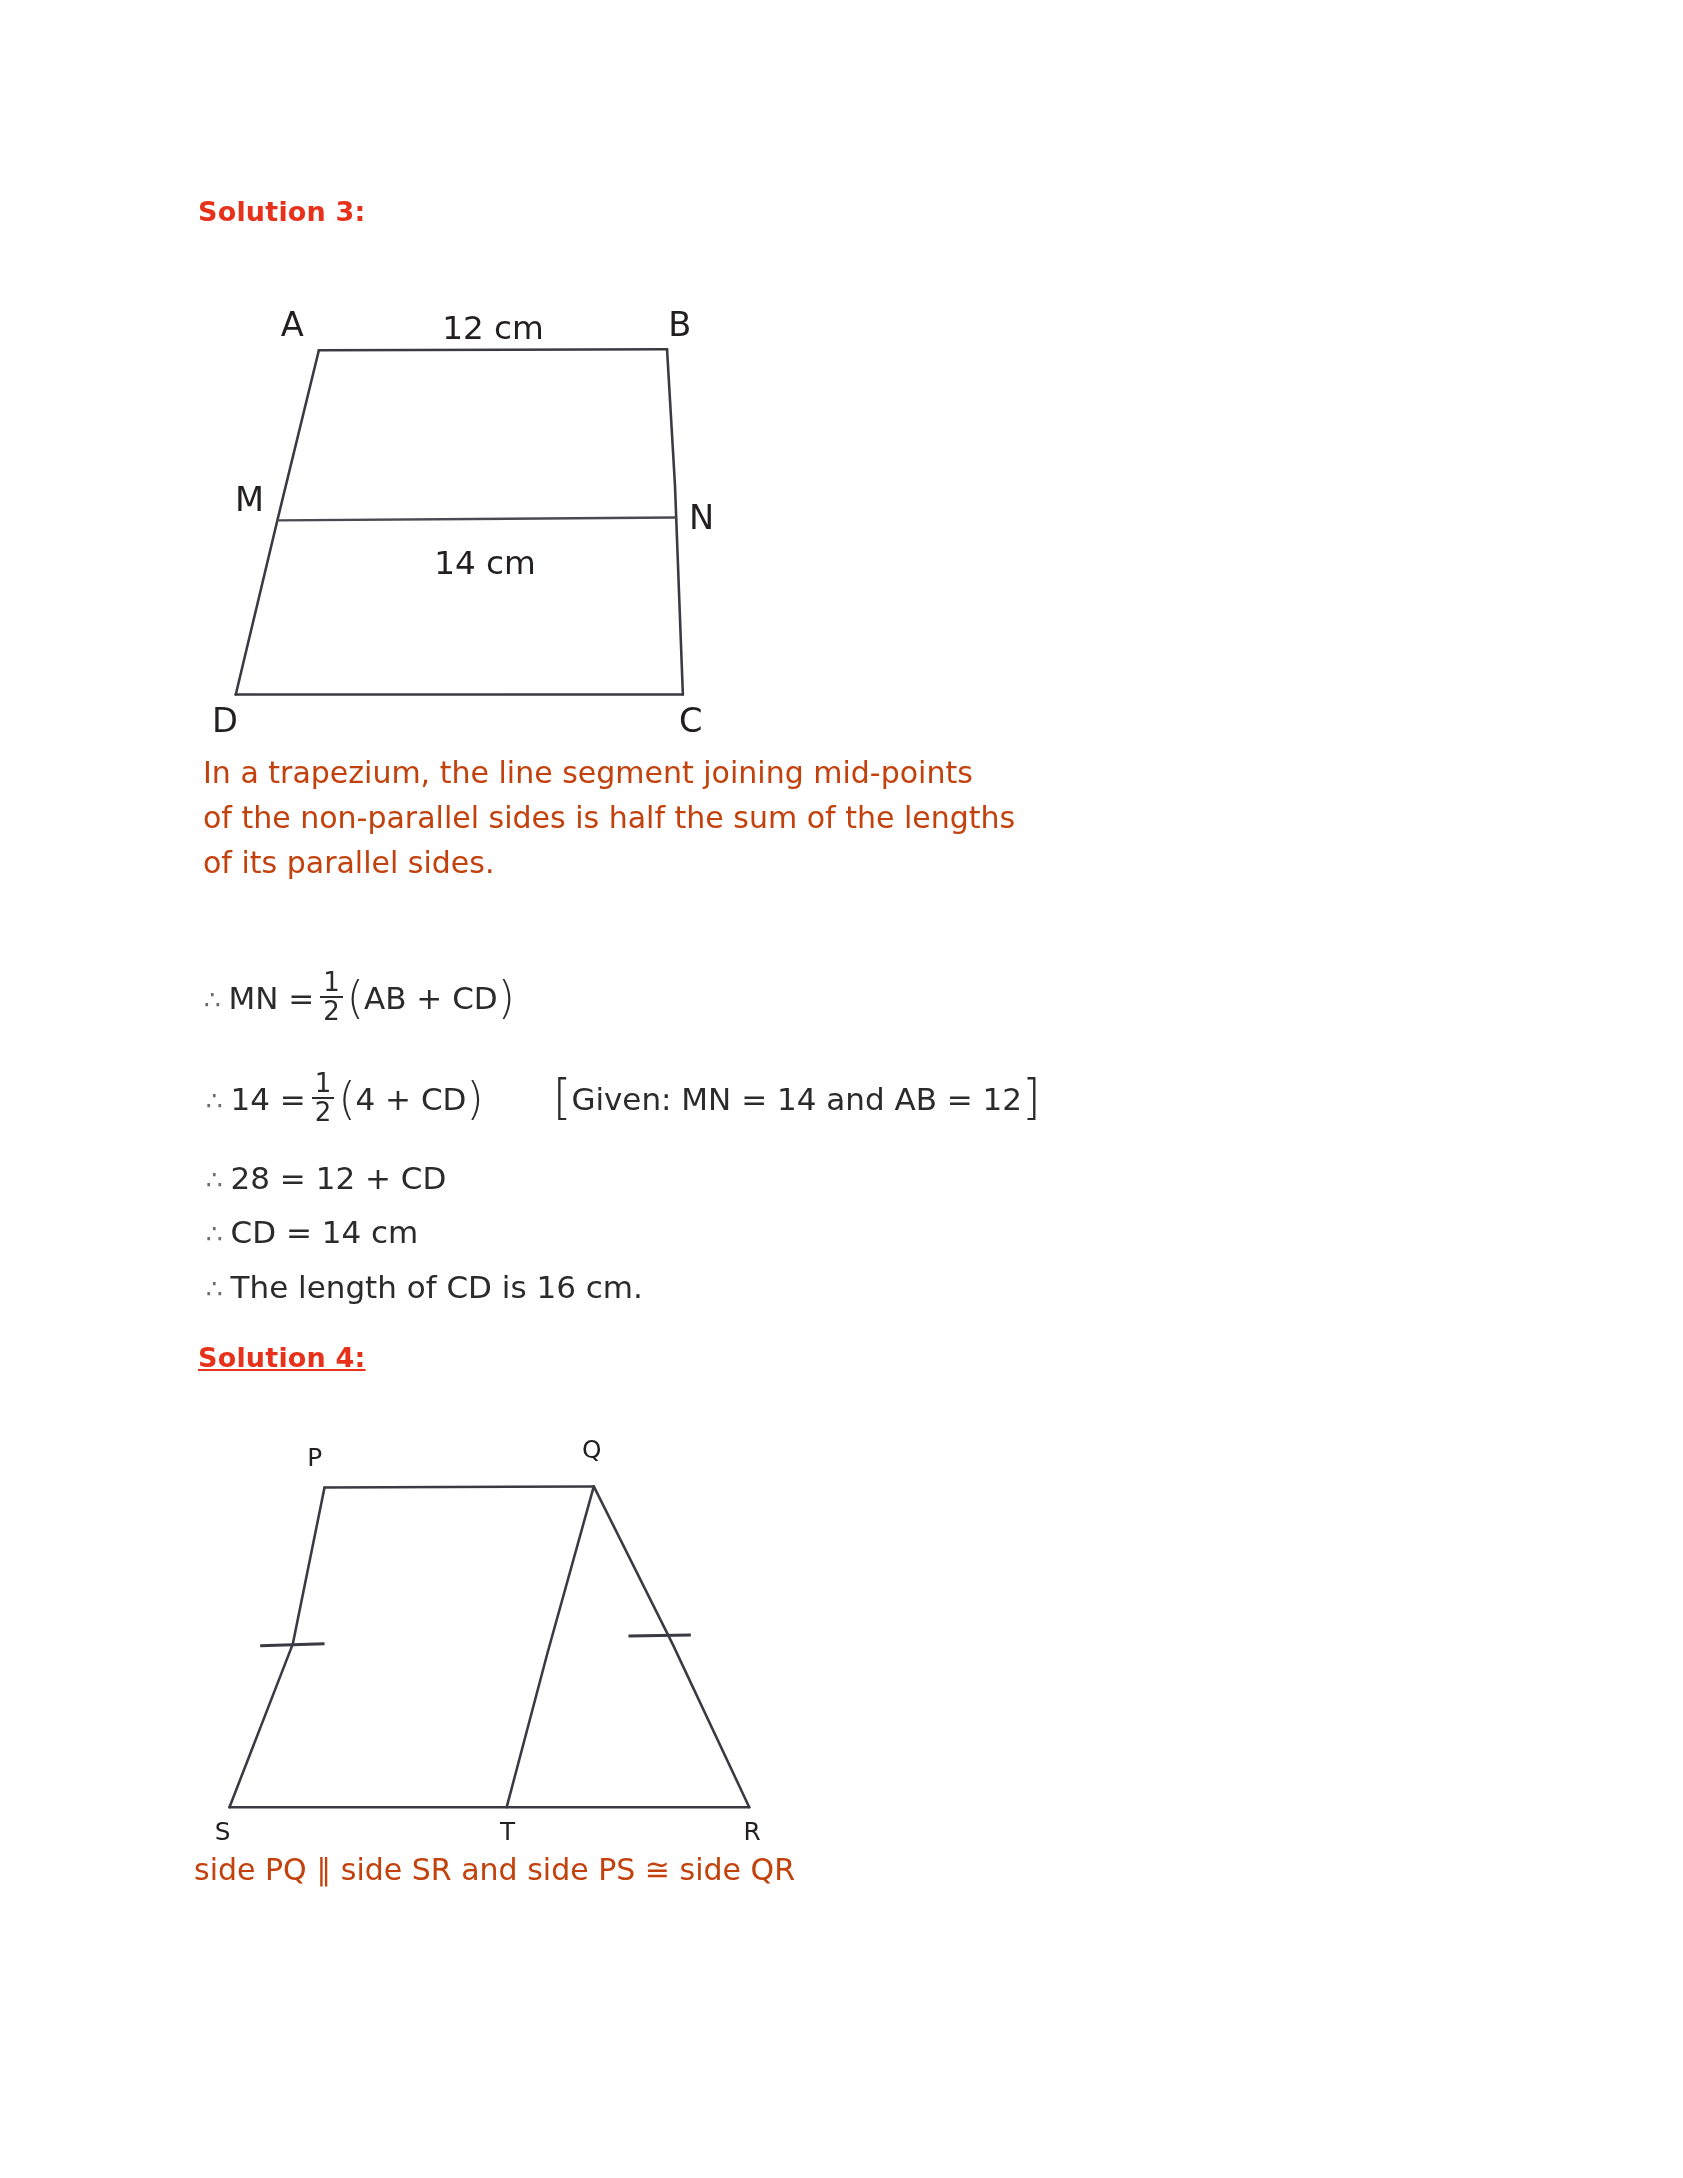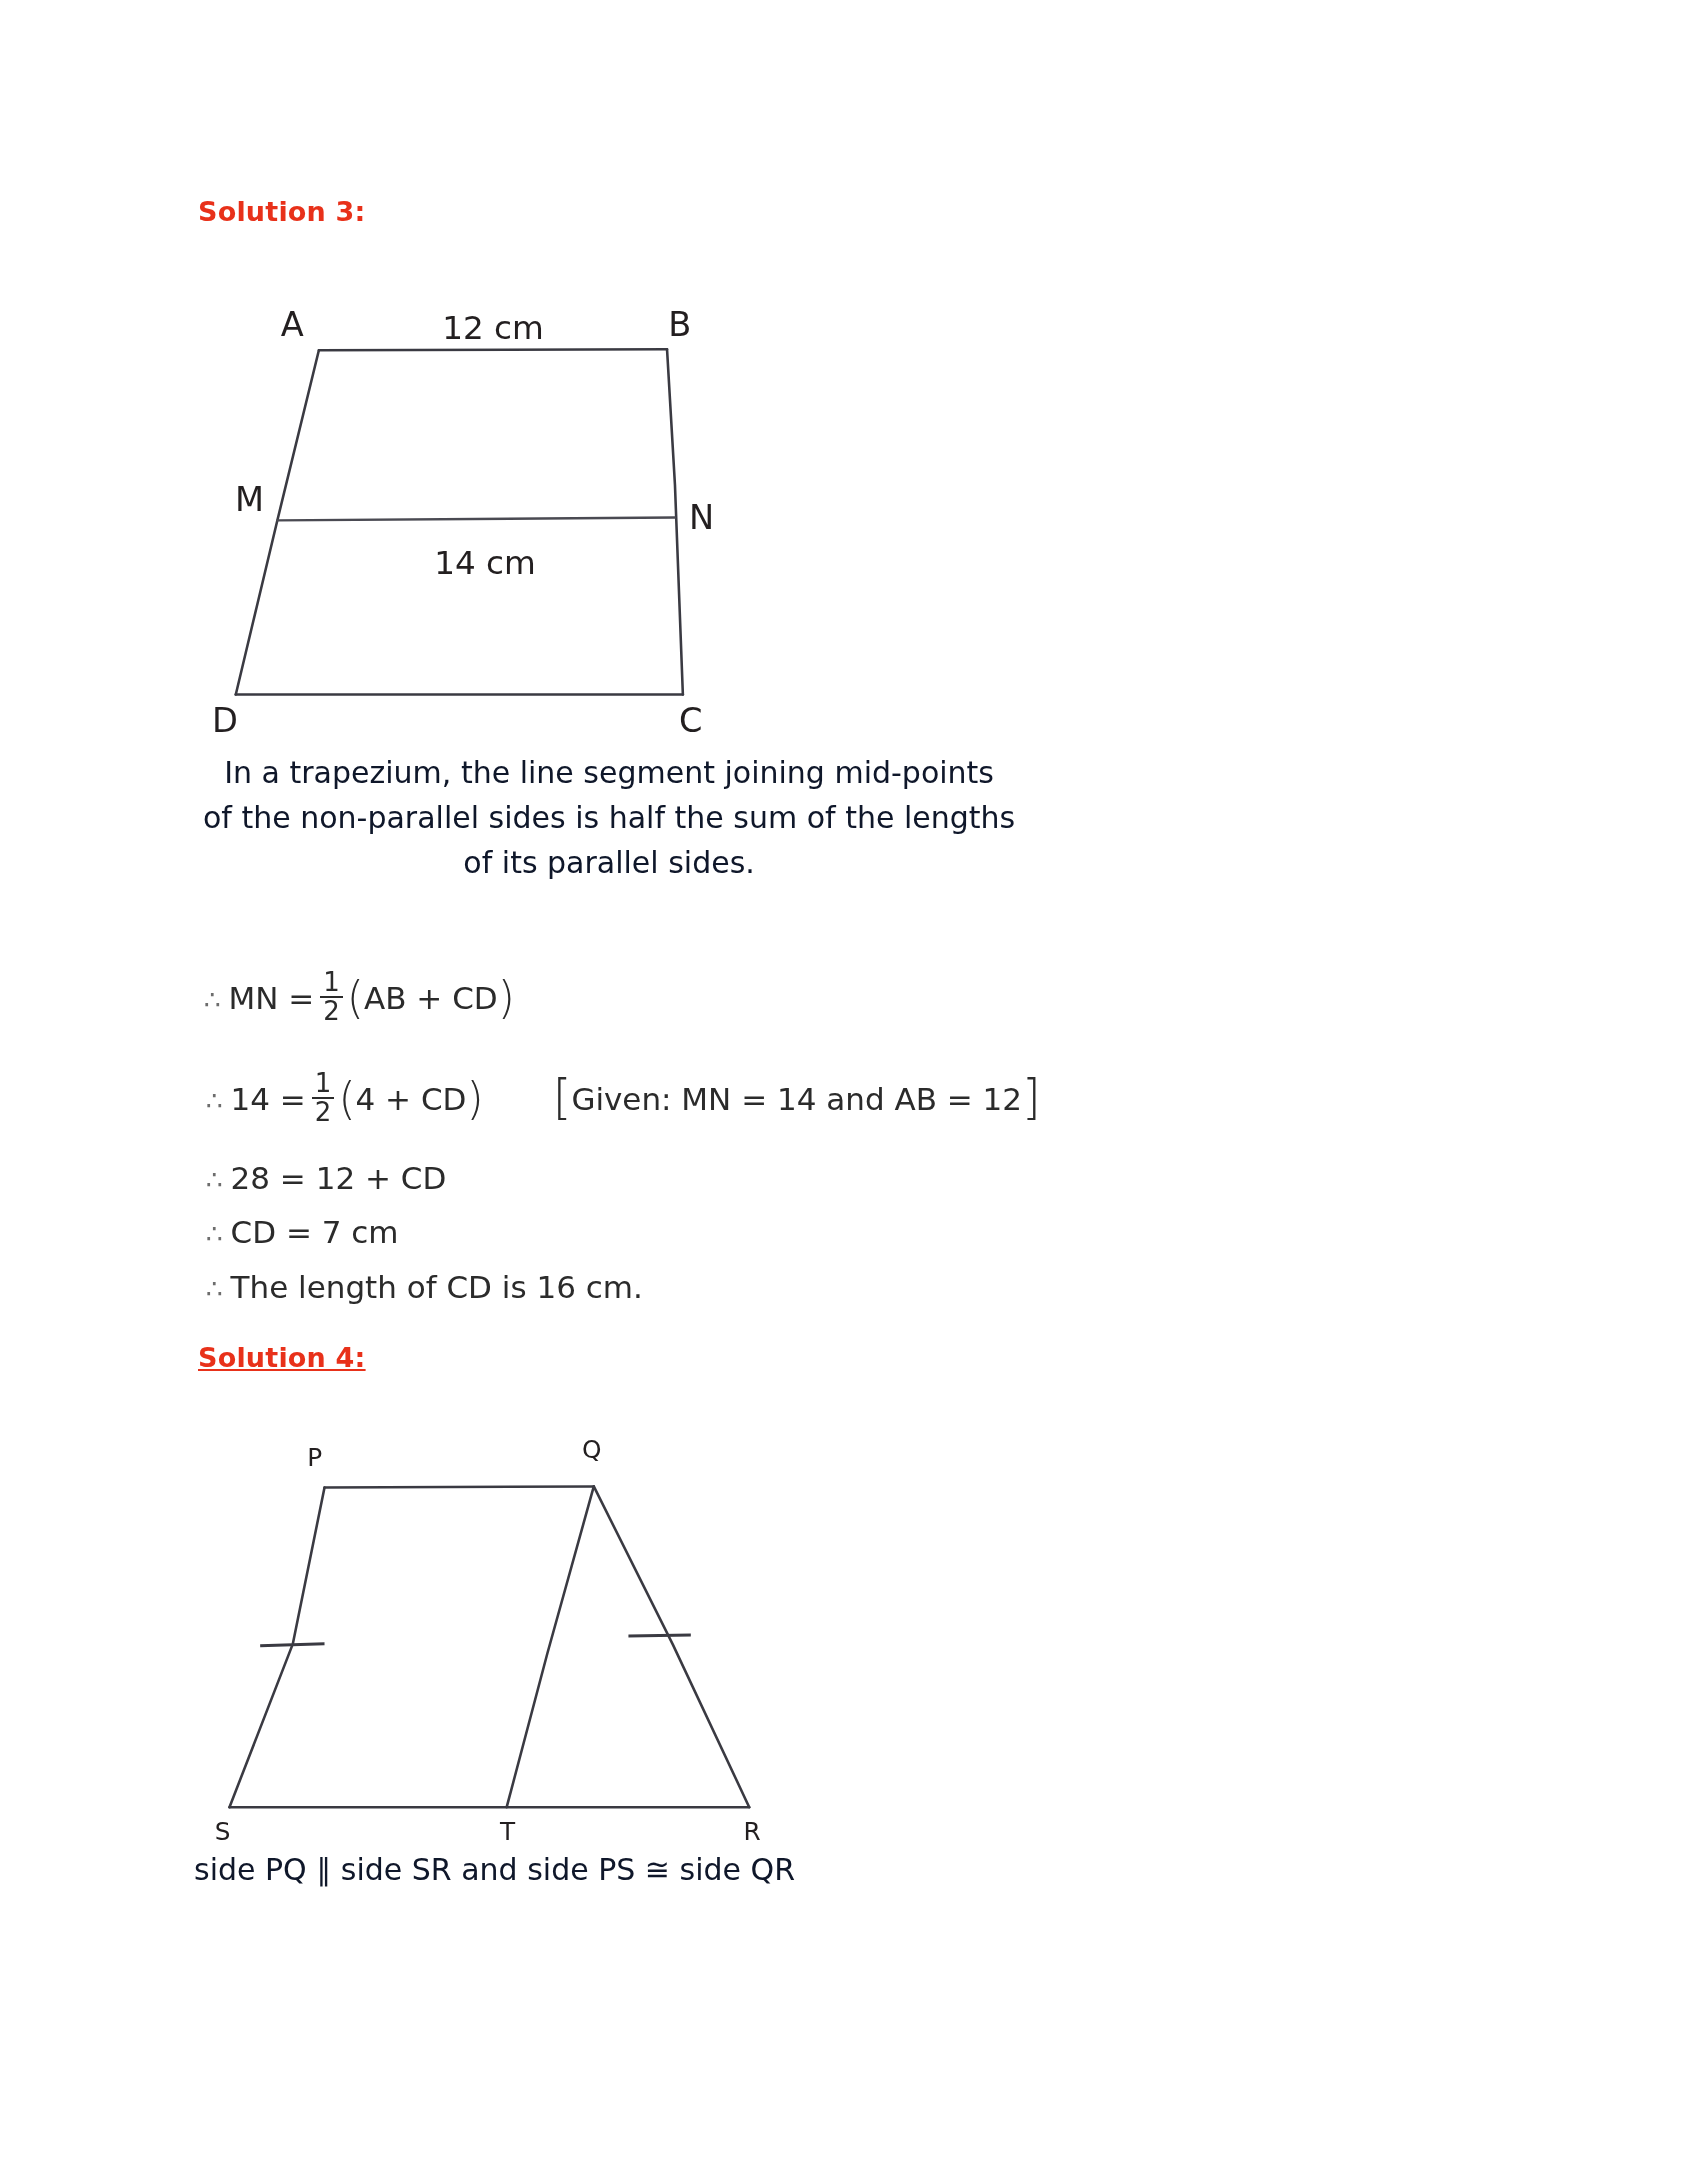--- a/index.html
+++ b/index.html
@@ -35,23 +35,22 @@
   }
   #sol3-heading { left: 198px; top: 196px; }
   #sol4-heading { left: 198px; top: 1342px; text-decoration: underline; }
 
   
   .prose {
     position: absolute;
     font-family: "DejaVu Sans", sans-serif;
     font-size: 30px;
     line-height: 45px;
-    color: #0f172a;
+    color: #c2410c;
     white-space: nowrap;
-    text-align: center;
   }
   #prose-1 { left: 203px; top: 750px; }
   #prose-2 { left: 194px; top: 1847px; }
 
   
   .eq {
     position: absolute;
     font-family: "DejaVu Sans", sans-serif;
     font-size: 31px;
     color: #2b2b2b;
@@ -202,21 +201,21 @@
     </span>
   </div>
 
   <div class="eq" id="eq-3">
     <span class="ther">∴</span>
     <span>28 = 12 + CD</span>
   </div>
 
   <div class="eq" id="eq-4">
     <span class="ther">∴</span>
-    <span>CD = 7 cm</span>
+    <span>CD = 14 cm</span>
   </div>
 
   <div class="eq" id="eq-5">
     <span class="ther">∴</span>
     <span>The length of CD is 16 cm.</span>
   </div>
 
   <div class="sol-heading" id="sol4-heading">Solution 4:</div>
 
   <div class="figure" id="figure-2">

